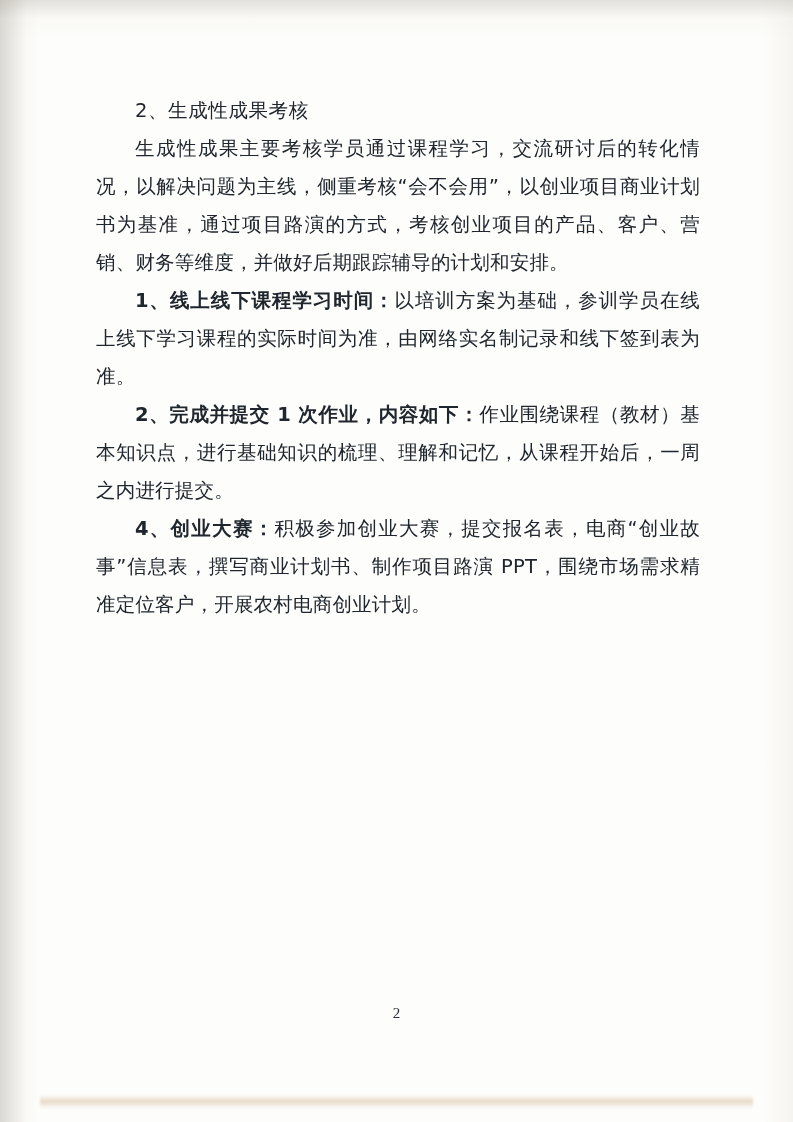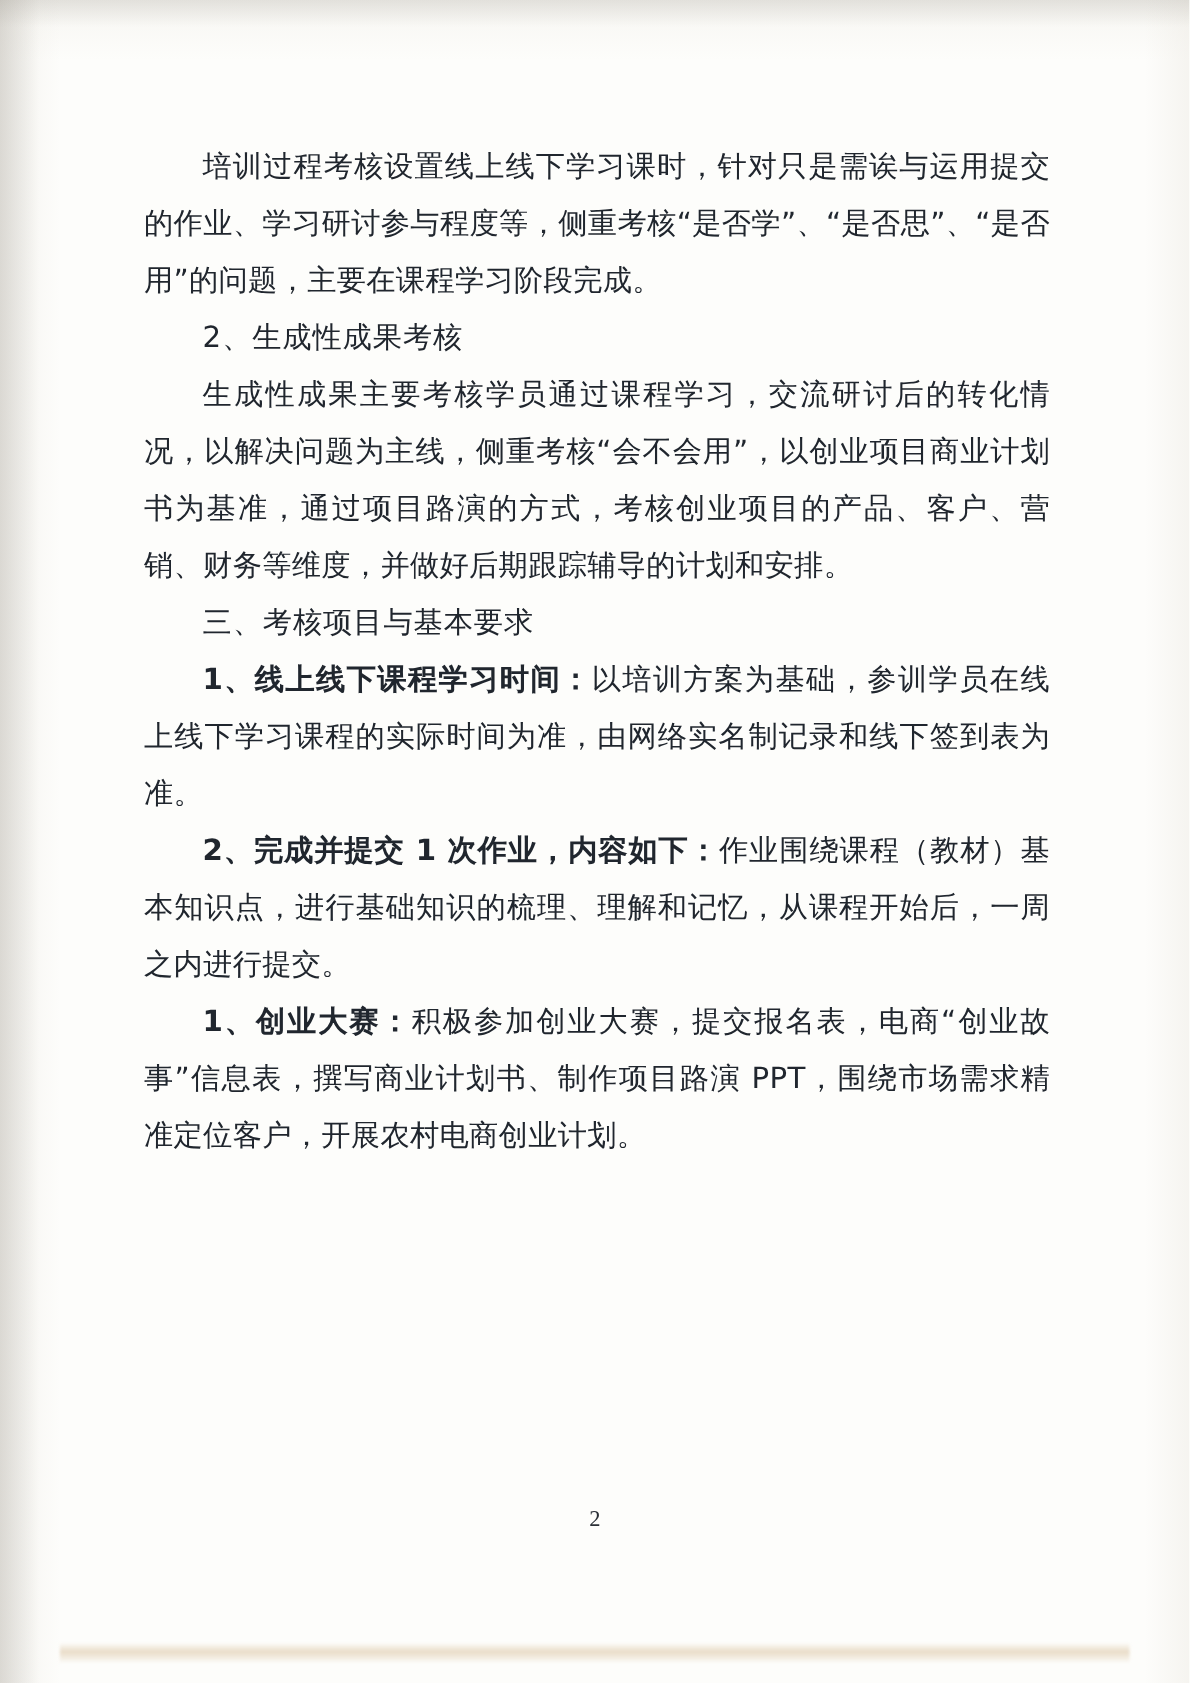--- a/index.html
+++ b/index.html
@@ -93,48 +93,42 @@
 </style>
 </head>
 <body>
 
 <div class="page">
   <div class="edge-shadow-left"></div>
   <div class="edge-shadow-top"></div>
 
   <div class="body-text">
 
-    <p class="para">
-      <span>培训过程考核设置线上线下学习课时，针对只是需诶与运用提交的作业、学习研讨参与程度等，侧重考核“是否学”、“是否思”、“是否用”的问题，主要在课程学习阶段完成。</span>
-    </p>
 
     <p class="para heading">
       <span>2、生成性成果考核</span>
     </p>
 
     <p class="para">
       <span>生成性成果主要考核学员通过课程学习，交流研讨后的转化情况，以解决问题为主线，侧重考核“会不会用”，以创业项目商业计划书为基准，通过项目路演的方式，考核创业项目的产品、客户、营销、财务等维度，并做好后期跟踪辅导的计划和安排。</span>
     </p>
 
-    <p class="para heading">
-      <span>三、考核项目与基本要求</span>
-    </p>
 
 
     <p class="para">
       <span class="lead">1、线上线下课程学习时间：</span><span>以培训方案为基础，参训学员在线上线下学习课程的实际时间为准，由网络实名制记录和线下签到表为准。</span>
     </p>
 
     <p class="para">
       <span class="lead">2、完成并提交 1 次作业，内容如下：</span><span>作业围绕课程（教材）基本知识点，进行基础知识的梳理、理解和记忆，从课程开始后，一周之内进行提交。</span>
     </p>
 
 
     <p class="para">
-      <span class="lead">1、创业大赛：</span><span>积极参加创业大赛，提交报名表，电商“创业故事”信息表，撰写商业计划书、制作项目路演 PPT，围绕市场需求精准定位客户，开展农村电商创业计划。</span>
+      <span class="lead">4、创业大赛：</span><span>积极参加创业大赛，提交报名表，电商“创业故事”信息表，撰写商业计划书、制作项目路演 PPT，围绕市场需求精准定位客户，开展农村电商创业计划。</span>
     </p>
 
 
   </div>
 
   <div class="page-number">2</div>
   <div class="scan-streak"></div>
 </div>
 
 </body></html>

